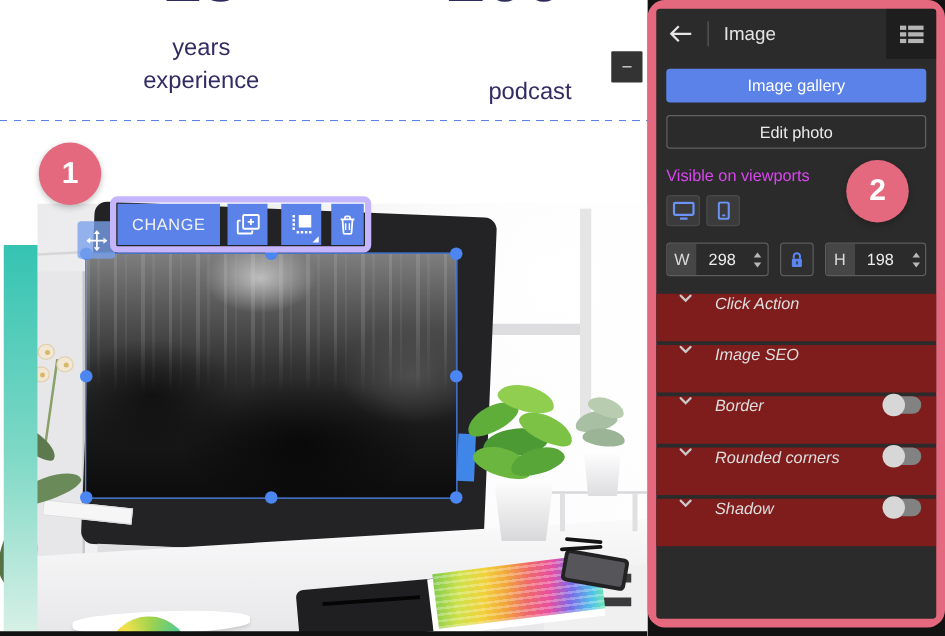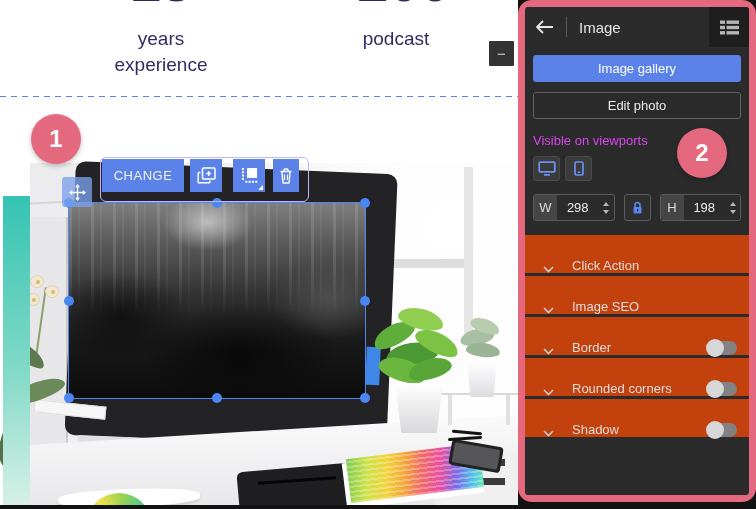--- a/index.html
+++ b/index.html
@@ -9,21 +9,21 @@
 
   
   .canvas { position:absolute; left:0; top:0; width:518px; height:509px; background:#fff; overflow:hidden; }
 
   .hero { position:absolute; left:0; top:0; width:518px; height:96px; background:#fff; overflow:hidden; }
   .stat-number { position:absolute; top:-46px; font-size:56px; font-weight:bold; line-height:1; color:#2d2a5c; text-align:center; }
   .stat-number.n1 { left:100px; width:122px; }
   .stat-number.n2 { left:340px; width:128px; }
   .stat-label { position:absolute; top:26px; font-size:19px; line-height:1.35; color:#332c63; text-align:center; }
   .stat-label.l1 { left:100px; width:122px; }
-  .stat-label.l2 { left:332px; width:128px; }
+  .stat-label.l2 { left:360px; width:128px;margin-top:35px; }
   .collapse-btn { position:absolute; left:489px; top:41px; width:25px; height:25px; background:#333;
     color:#cfcfcf; font-size:15px; display:flex; align-items:center; justify-content:center; border:none; border-radius:1px; }
 
   .dashed-divider { position:absolute; left:0; top:96px; width:518px; height:1px;
     background:repeating-linear-gradient(90deg,#5c82ea 0 6px,transparent 6px 11px); }
 
   
   .photo { position:absolute; left:0; top:97px; width:518px; height:412px; background:#fff; overflow:hidden; }
   .wall { position:absolute; left:30px; top:66px; right:0; bottom:4px;
     background:radial-gradient(circle at 85% 18%, #ffffff 0%, rgba(255,255,255,0) 45%),
@@ -85,21 +85,21 @@
       linear-gradient(180deg,#7e7e7e 0%,#585858 22%,#303030 48%,#191919 72%,#0c0c0c 100%); }
   .streaks { position:absolute; left:0; top:0; width:100%; height:58%;
     background:repeating-linear-gradient(90deg, rgba(230,230,230,.14) 0 3px, rgba(0,0,0,0) 3px 9px, rgba(190,190,190,.10) 9px 11px, rgba(0,0,0,0) 11px 22px);
     -webkit-mask-image:linear-gradient(180deg,#000 55%,transparent); mask-image:linear-gradient(180deg,#000 55%,transparent); }
   .handle { position:absolute; width:10px; height:10px; border-radius:50%; background:#4b86f2; z-index:6; }
   .move-handle { position:absolute; left:62px; top:177px; width:30px; height:30px; border-radius:3px;
     background:rgba(122,162,236,.78); display:flex; align-items:center; justify-content:center; z-index:6; border:none; }
 
   
   .toolbar-callout { position:absolute; left:88px; top:157px; width:209px; height:45px;
-    border:1px solid #c4b5fd; border-radius:6px; z-index:7;margin-left:12px; }
+    border:5px solid #c4b5fd; border-radius:6px; z-index:7; }
   .toolbar { position:absolute; left:1px; top:1px; height:33px; display:flex; align-items:stretch; }
   .tb-btn { background:#5b82e8; border:none; display:flex; align-items:center; justify-content:center; color:#f2f2f2; position:relative; }
   .tb-change { width:82px; font-size:13px; letter-spacing:.5px; }
   .tb-icon { width:32px; }
   .tb-sp6 { width:6px; } .tb-sp11 { width:11px; } .tb-sp8 { width:8px; }
   .tb-del { width:26px; }
   .corner-tri { position:absolute; right:2px; bottom:2px; width:0; height:0;
     border-left:5px solid transparent; border-bottom:5px solid #fff; }
   .badge { position:absolute; width:50px; height:50px; border-radius:50%; background:#e5697e; color:#fff;
     font-size:24px; font-weight:bold; display:flex; align-items:center; justify-content:center;
@@ -128,21 +128,21 @@
   .size-row { margin:13px 8px 0; display:flex; align-items:center; gap:9px; }
   .num-group { flex:1; height:27px; border:1px solid #5c5c5c; border-radius:3px; display:flex; align-items:stretch; overflow:hidden; }
   .num-label { width:23px; background:#464646; color:#dcdcdc; font-size:13px; display:flex; align-items:center; justify-content:center; }
   .num-input { flex:1; min-width:0; background:transparent; border:none; color:#ececec; font-size:13px; text-align:center; outline:none; }
   .steppers { width:15px; display:flex; flex-direction:column; align-items:center; justify-content:center; gap:4px; }
   .step-up { width:0; height:0; border-left:3.5px solid transparent; border-right:3.5px solid transparent; border-bottom:4.5px solid #b8b8b8; }
   .step-down { width:0; height:0; border-left:3.5px solid transparent; border-right:3.5px solid transparent; border-top:4.5px solid #b8b8b8; }
   .lock-btn { width:27px; height:27px; border:1px solid #5c5c5c; border-radius:3px; background:#2f2f2f;
     display:flex; align-items:center; justify-content:center; }
   .sections { margin-top:14px; }
-  .section-row { height:38px; background:#c2410c; margin-bottom:3px; display:flex; align-items:flex-end; }
+  .section-row { height:38px; background:#7f1d1d; margin-bottom:3px; display:flex; align-items:flex-start;font-style:italic; }
   .chev { margin-left:18px; display:flex; }
   .sec-label { margin-left:18px; font-size:13px; color:#dedede; }
   .toggle { margin-left:auto; margin-right:12px; width:30px; height:14px; border-radius:7px; background:#828282; position:relative; }
   .toggle .knob { position:absolute; left:-1px; top:-2px; width:18px; height:18px; border-radius:50%; background:#d7d7d7; }
 </style>
 </head>
 <body>
 
 <div class="screen">
 

